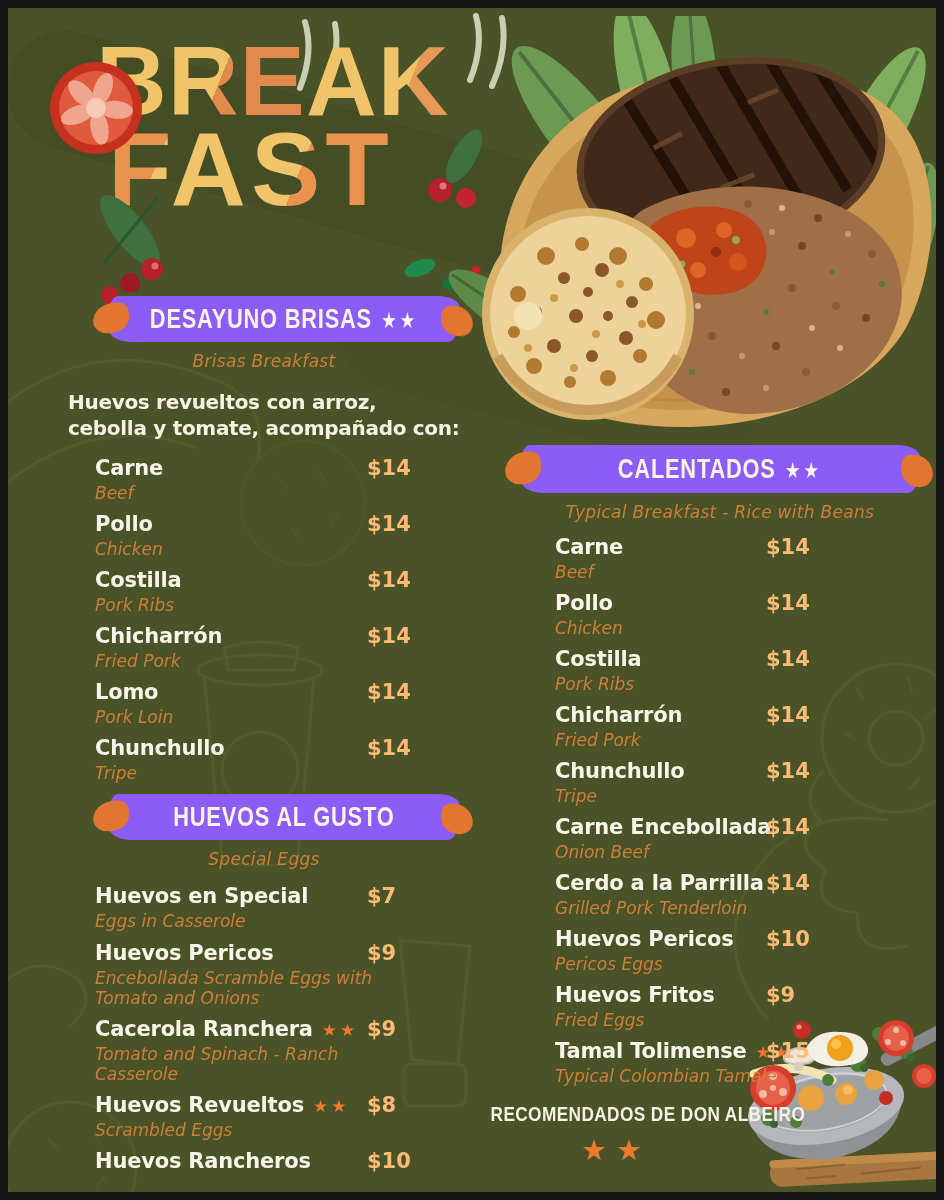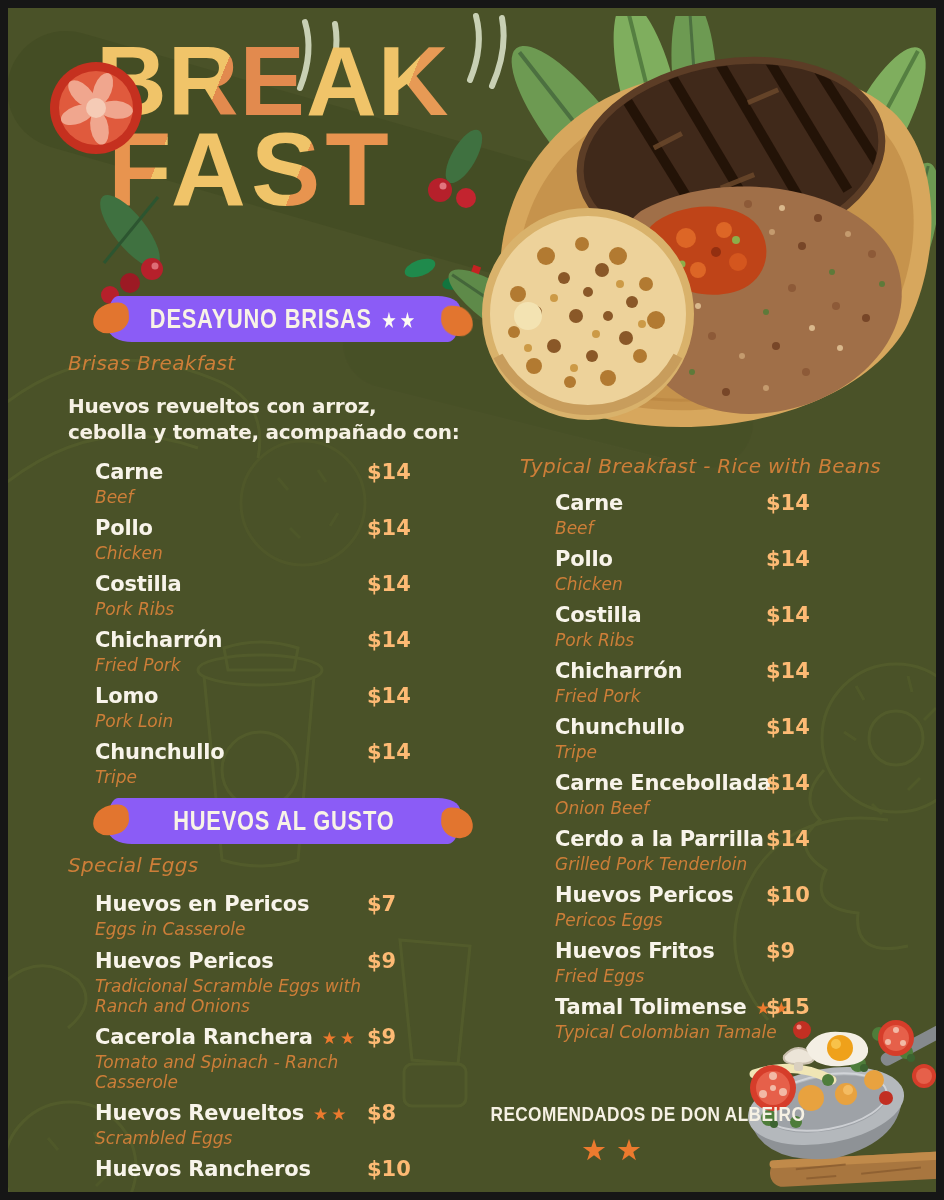--- a/index.html
+++ b/index.html
@@ -71,22 +71,22 @@
     border-radius:30% 60% 40% 55%;
   }
   .cond {
     display:inline-block; transform:scaleX(.78); transform-origin:center;
     white-space:nowrap; font-family:"Liberation Sans", sans-serif;
   }
   .banner-text { font-size:28px; font-weight:700; color:#f8f3e6; letter-spacing:1px; }
   .banner-stars { color:#fdfbf4; font-size:22px; margin-left:12px; letter-spacing:4px; }
 
   .subtitle {
-    color:#cd7e38; font-style:italic;
-    font-size:20px; margin-top:9px; letter-spacing:.3px;
+    text-align:center; color:#cd7e38; font-style:italic;
+    font-size:17px; margin-top:9px; letter-spacing:.3px;
   }
   .desc-es {
     color:#f6f1e4; font-weight:700; font-size:20px; line-height:1.28;
     margin-top:19px; letter-spacing:-.3px;
   }
   .desc-en {
     color:#cd7e38; font-style:italic; font-size:18px; line-height:1.3;
     margin-top:11px;
   }
 
@@ -421,32 +421,32 @@
       <span class="cond">
         <span class="banner-text">HUEVOS AL GUSTO</span>
       </span>
     </div>
     <div class="subtitle">Special Eggs</div>
 
     <div class="items">
 
         <div class="item">
           <div class="row">
-            <span class="iname">Huevos en Pericos</span><span class="istars"></span>
+            <span class="iname">Huevos en Special</span><span class="istars"></span>
             <span class="price">$7</span>
           </div>
           <div class="isub">Eggs in Casserole</div>
         </div>
 
         <div class="item">
           <div class="row">
             <span class="iname">Huevos Pericos</span><span class="istars"></span>
             <span class="price">$9</span>
           </div>
-          <div class="isub">Tradicional Scramble Eggs with Ranch and Onions</div>
+          <div class="isub">Encebollada Scramble Eggs with Tomato and Onions</div>
         </div>
 
         <div class="item">
           <div class="row">
             <span class="iname">Cacerola Ranchera</span><span class="istars">★★</span>
             <span class="price">$9</span>
           </div>
           <div class="isub">Tomato and Spinach - Ranch Casserole</div>
         </div>
 
@@ -462,20 +462,25 @@
           <div class="row">
             <span class="iname">Huevos Rancheros</span><span class="istars"></span>
             <span class="price">$10</span>
           </div>
 
         </div>
       </div>
   </section>
 
   <section class="col-right">
+    <div class="brush">
+      <span class="cond">
+        <span class="banner-text">CALENTADOS</span><span class="banner-stars">★★</span>
+      </span>
+    </div>
     <div class="subtitle">Typical Breakfast - Rice with Beans</div>
 
     <div class="items">
 
         <div class="item">
           <div class="row">
             <span class="iname">Carne</span><span class="istars"></span>
             <span class="price">$14</span>
           </div>
           <div class="isub">Beef</div>

